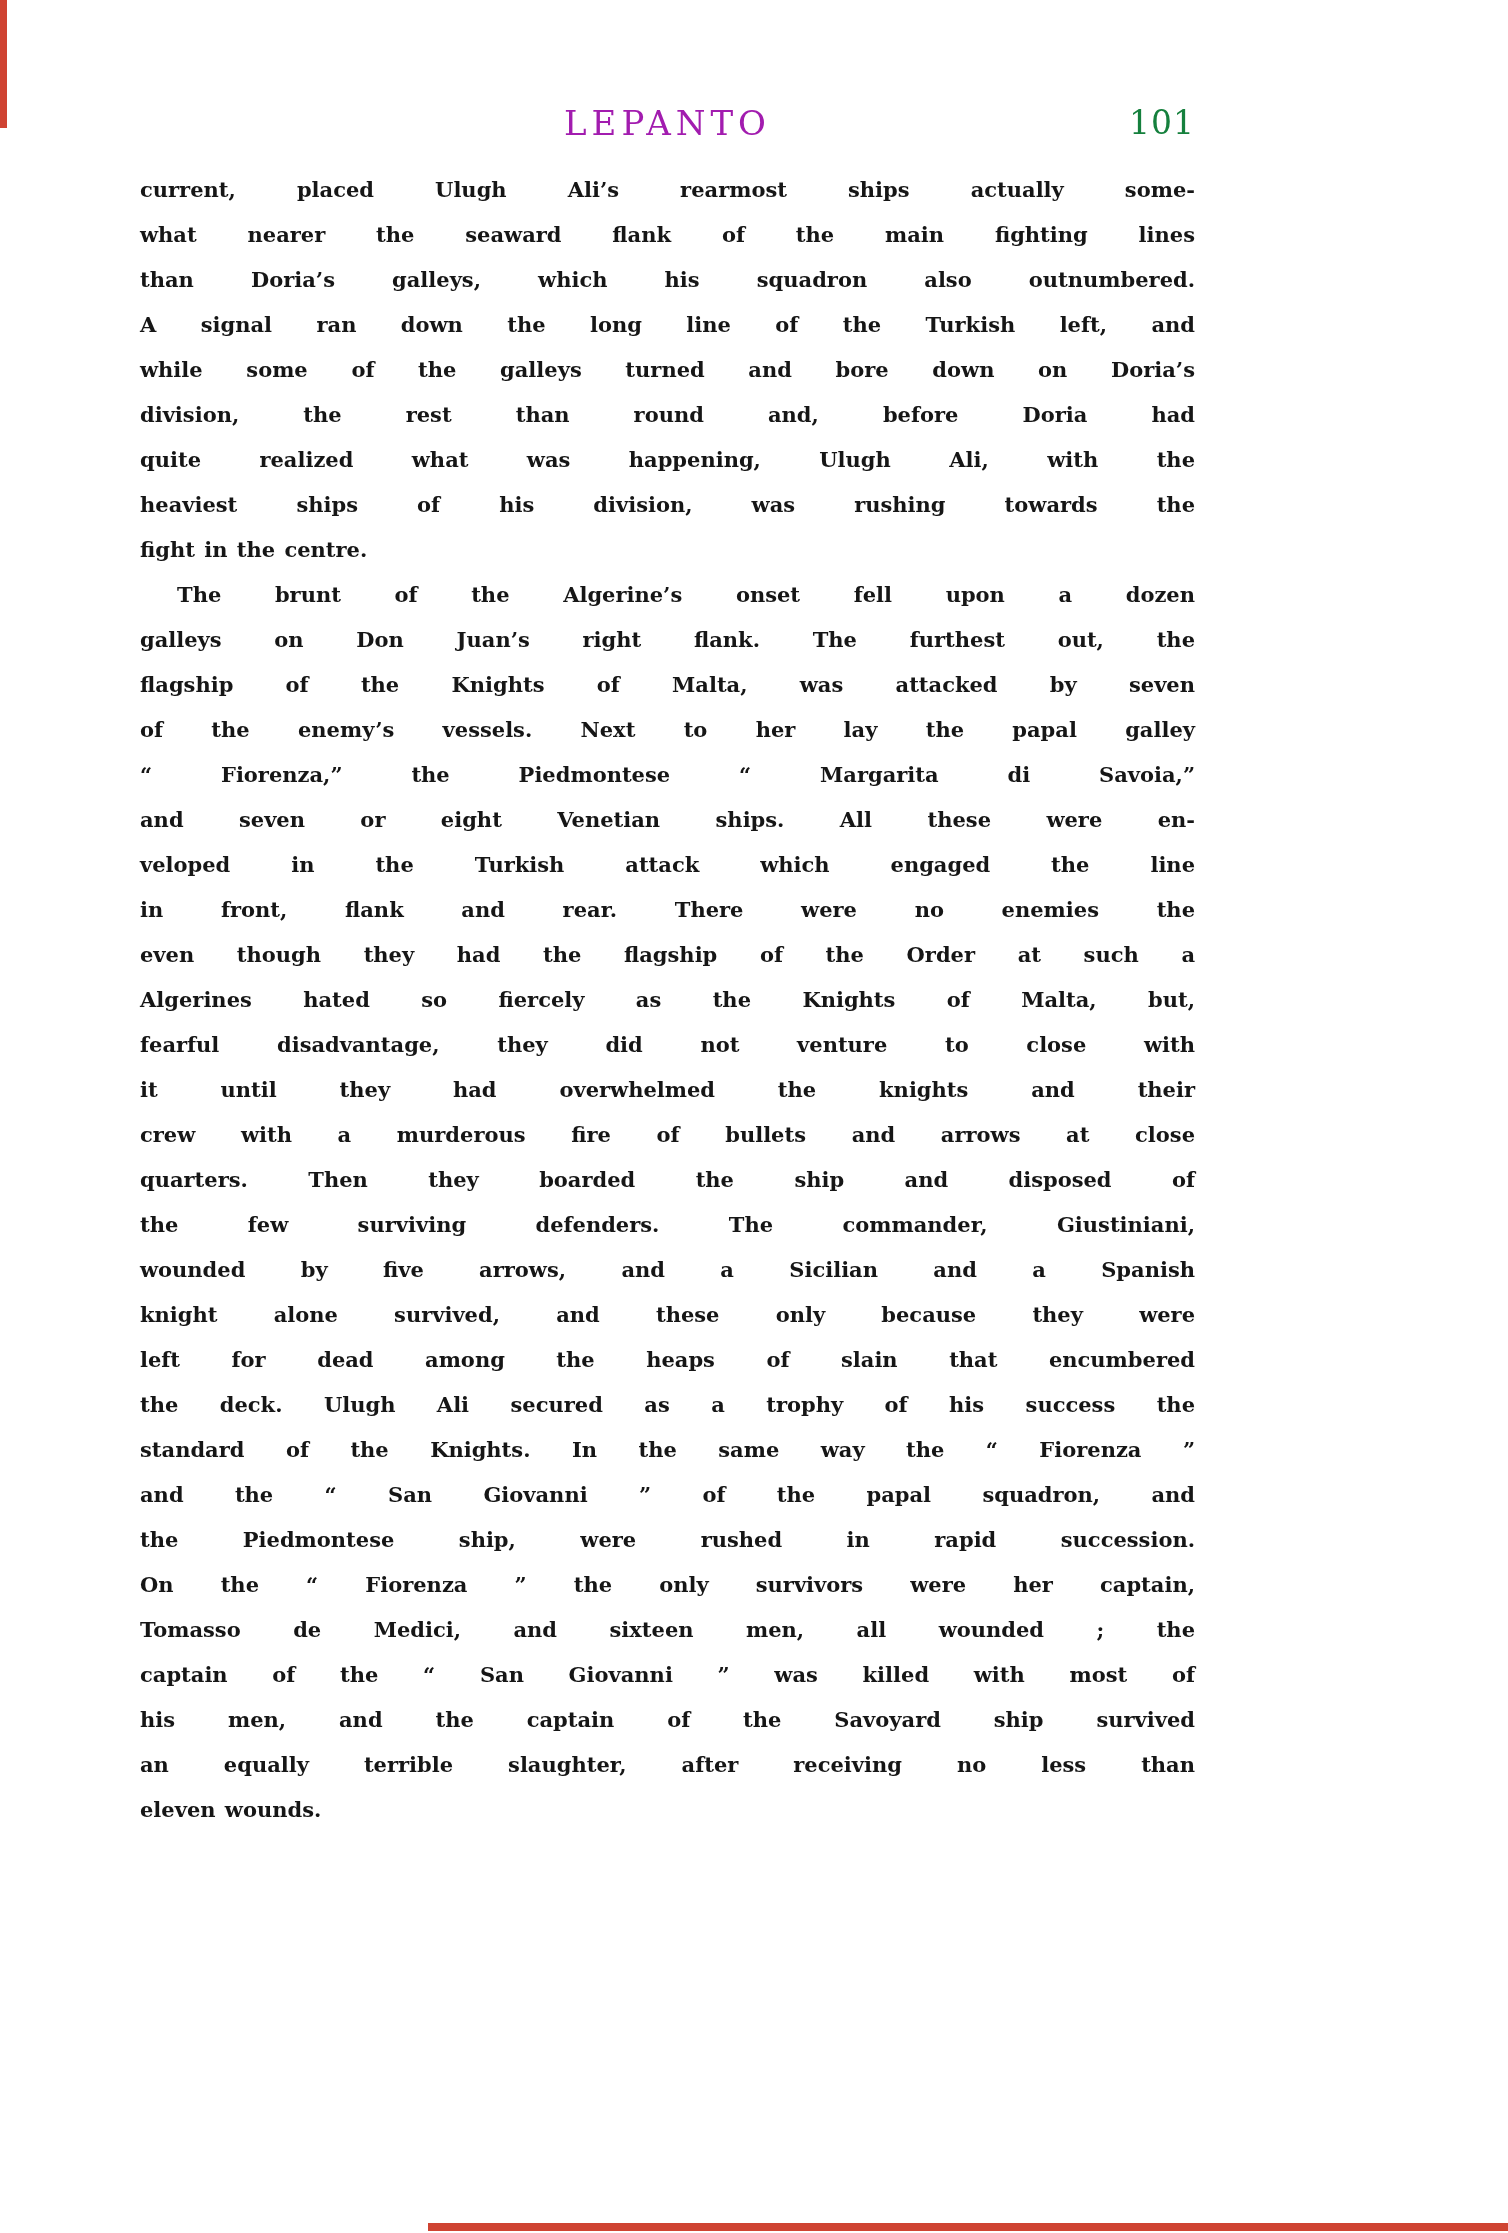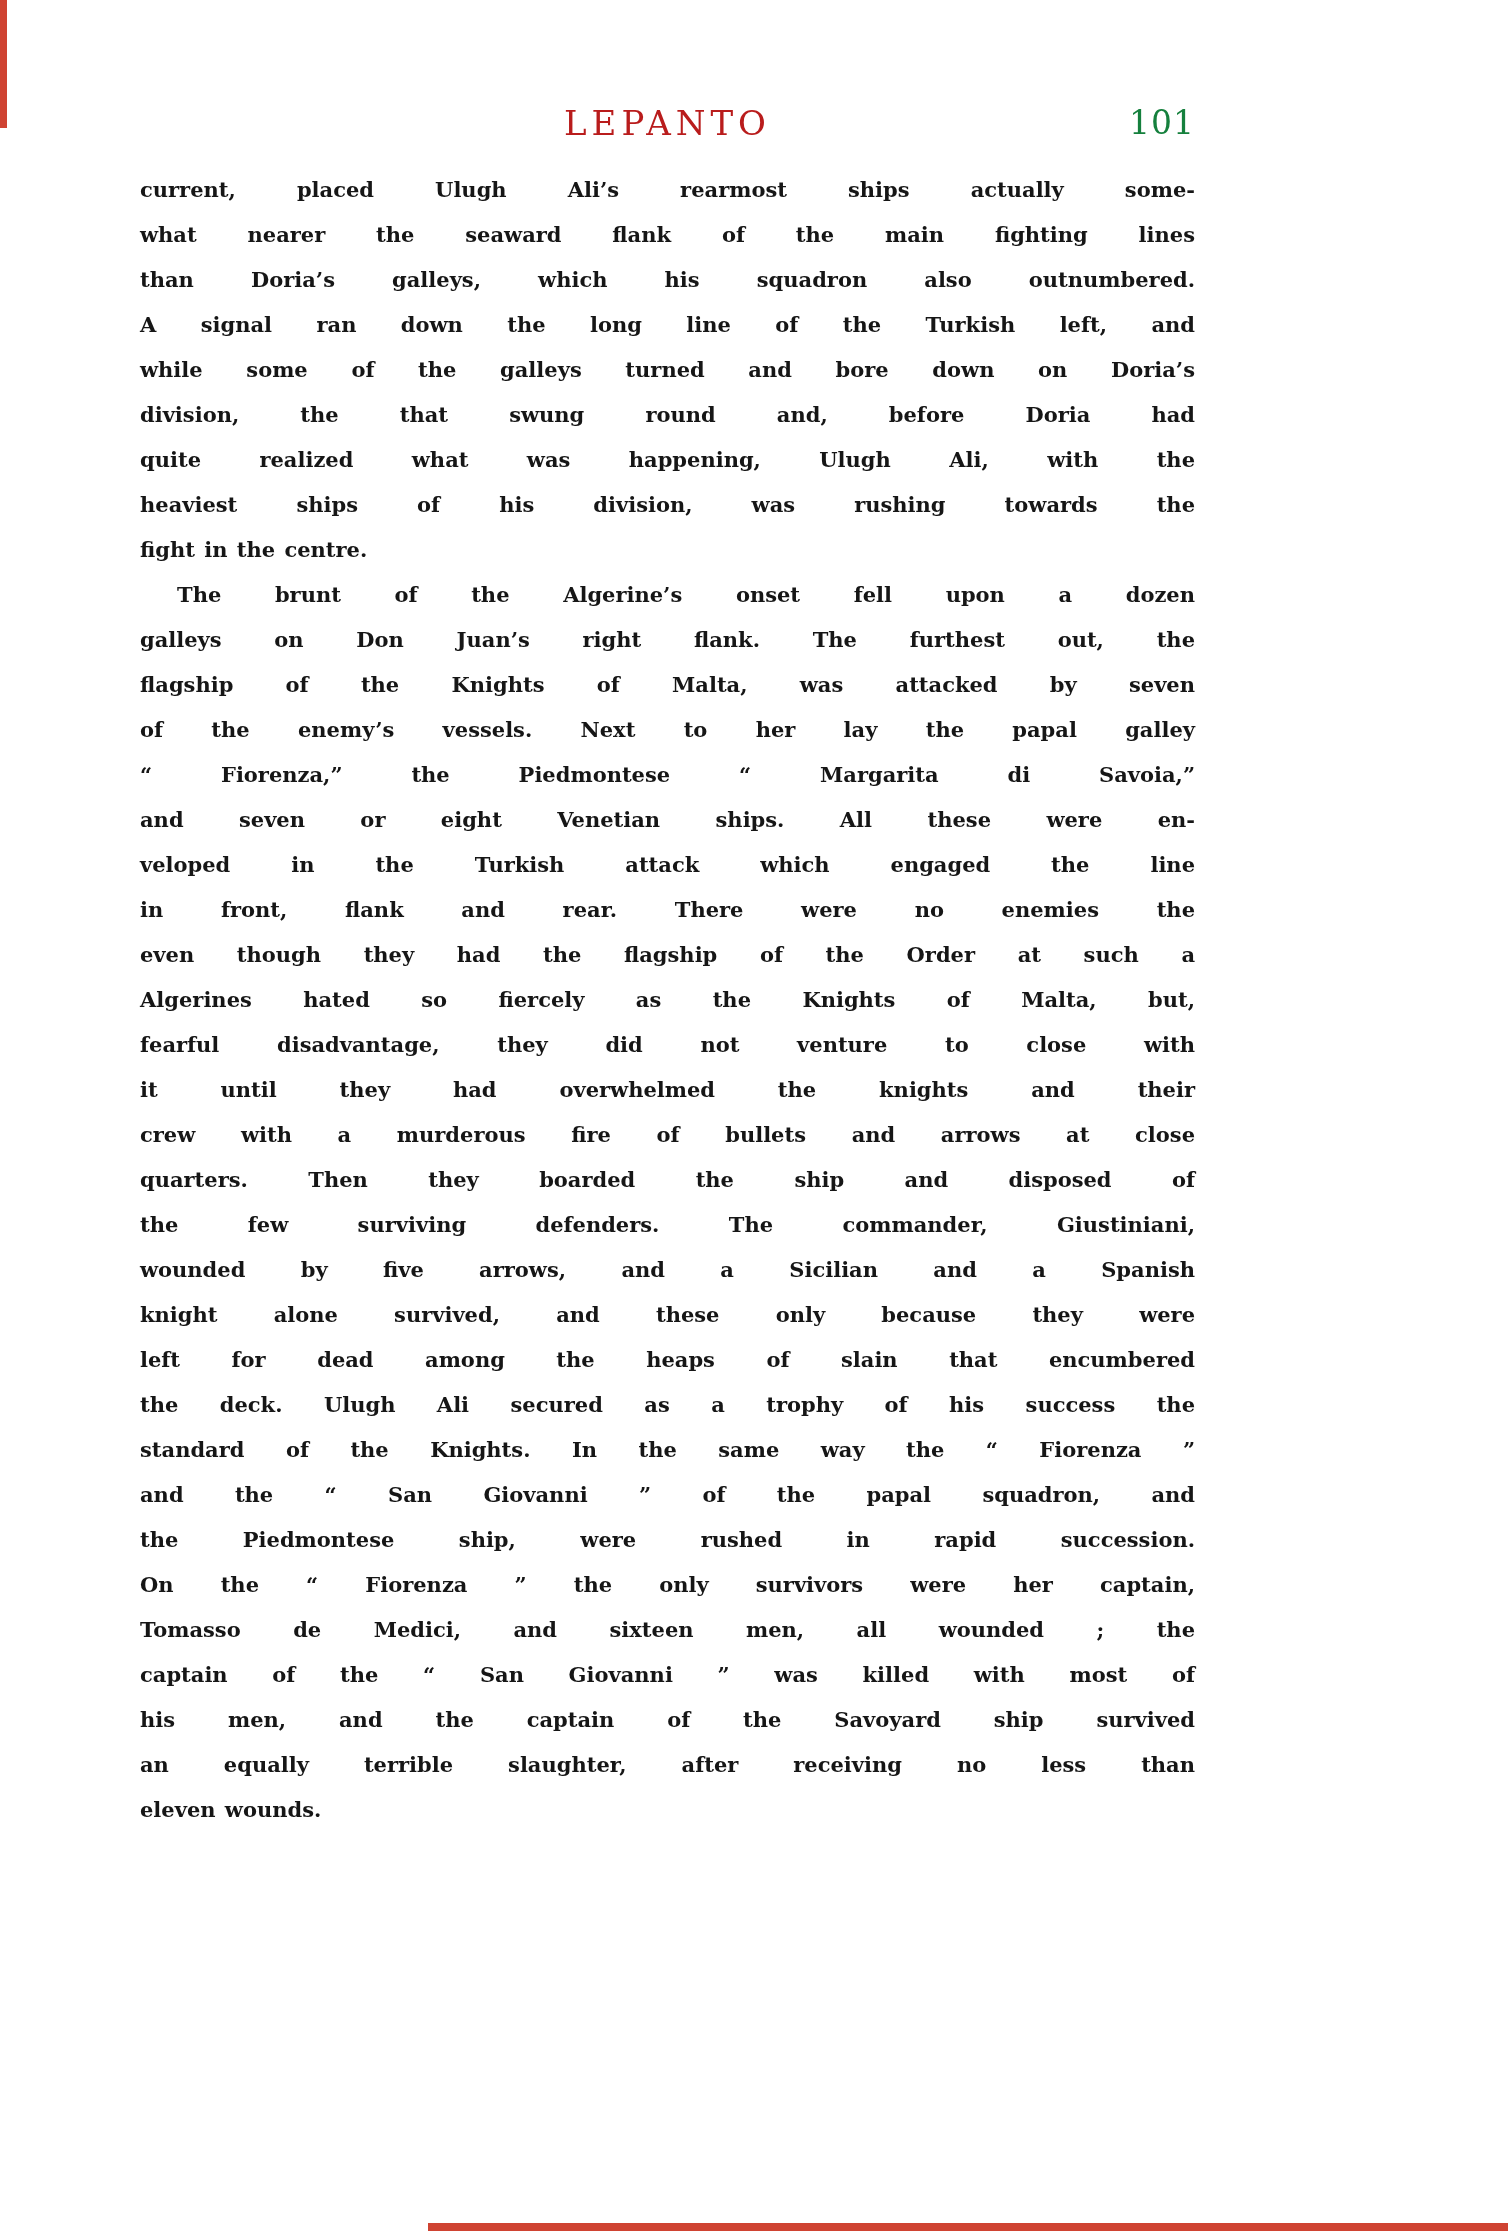--- a/index.html
+++ b/index.html
@@ -25,21 +25,21 @@
   .running-head {
     position: absolute;
     left: 140px;
     top: 103px;
     width: 1055px;
     text-align: center;
   }
   .head-title {
     font-size: 34px;
     letter-spacing: 5px;
-    color: #b91c1c;
+    color: #a21caf;
   }
   .folio {
     position: absolute;
     right: 0;
     top: 0;
     font-size: 33px;
     letter-spacing: 1px;
     color: #15803d;
   }
 
@@ -74,21 +74,21 @@
     <span class="folio">101</span>
   </header>
 
   <main class="text-block" id="text-block">
       <div class="paragraph">
         <div class="line">current, placed Ulugh Ali’s rearmost ships actually some-</div>
         <div class="line">what nearer the seaward flank of the main fighting lines</div>
         <div class="line">than Doria’s galleys, which his squadron also outnumbered.</div>
         <div class="line">A signal ran down the long line of the Turkish left, and</div>
         <div class="line">while some of the galleys turned and bore down on Doria’s</div>
-        <div class="line">division, the that swung round and, before Doria had</div>
+        <div class="line">division, the rest than round and, before Doria had</div>
         <div class="line">quite realized what was happening, Ulugh Ali, with the</div>
         <div class="line">heaviest ships of his division, was rushing towards the</div>
         <div class="line lastline">fight in the centre.</div>
       </div>
       <div class="paragraph">
         <div class="line indent">The brunt of the Algerine’s onset fell upon a dozen</div>
         <div class="line">galleys on Don Juan’s right flank.  The furthest out, the</div>
         <div class="line">flagship of the Knights of Malta, was attacked by seven</div>
         <div class="line">of the enemy’s vessels.  Next to her lay the papal galley</div>
         <div class="line">“ Fiorenza,” the Piedmontese “ Margarita di Savoia,”</div>

